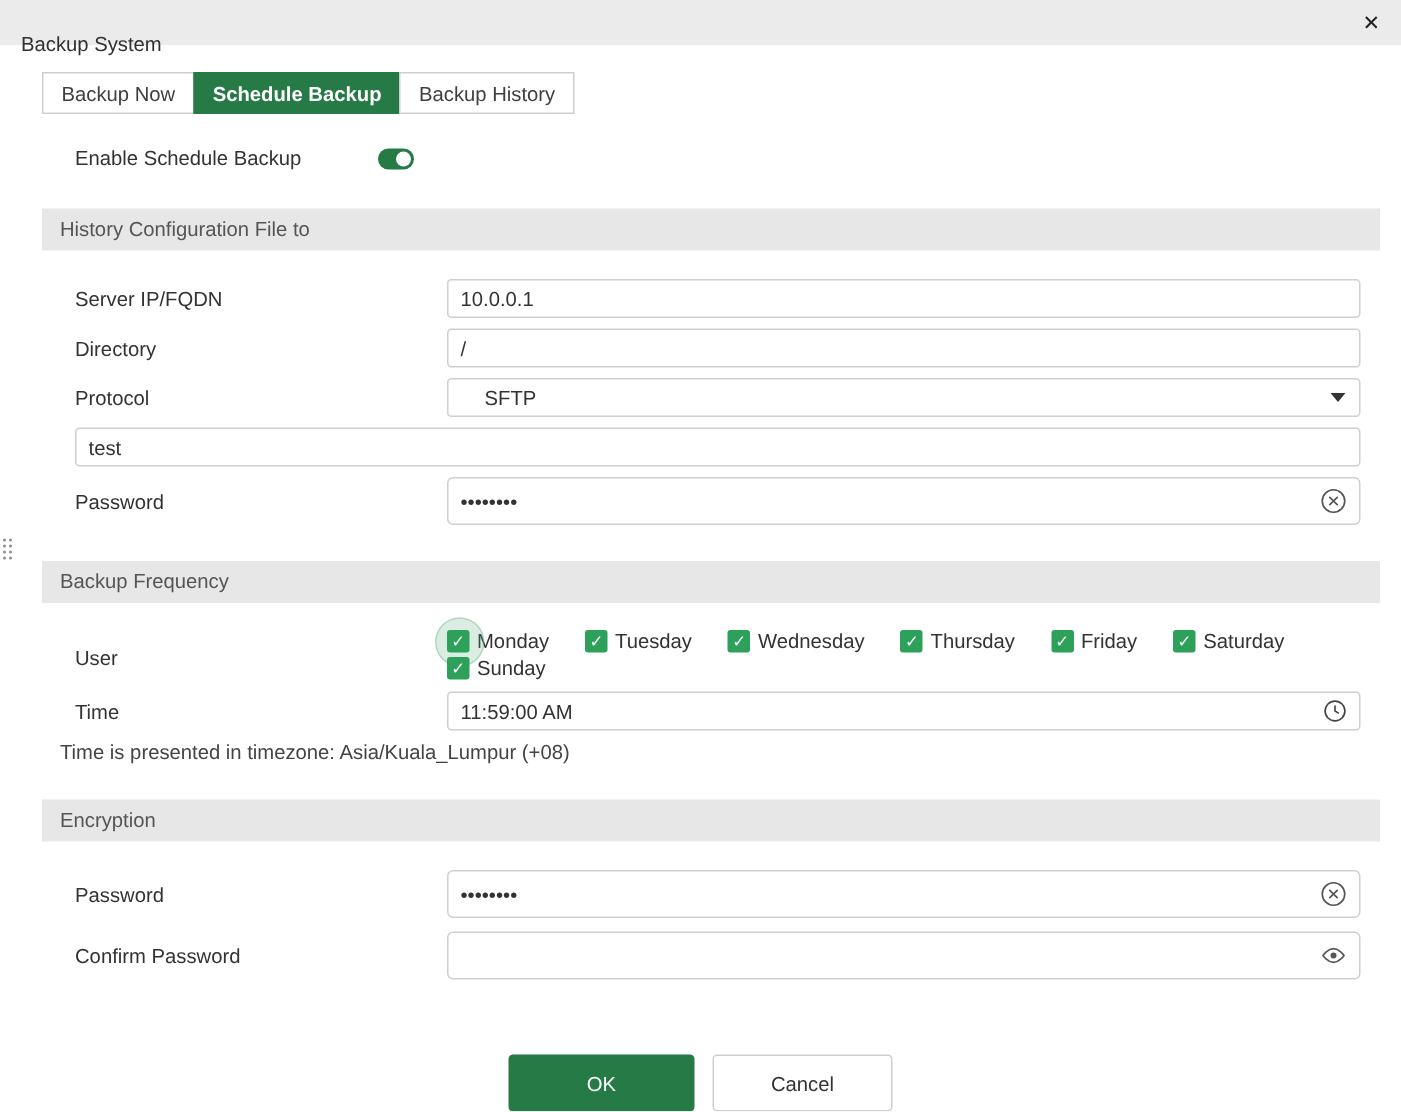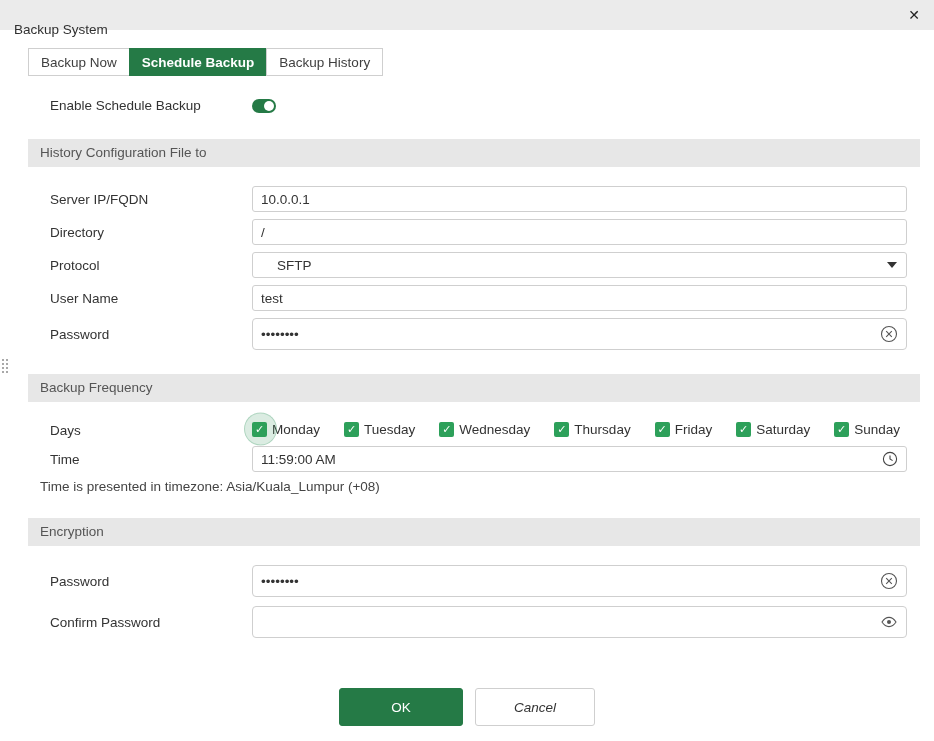--- a/index.html
+++ b/index.html
@@ -95,20 +95,21 @@
     font-size:13.5px;
   }
   .section-header.freq{margin-top:24px;}
   .section-header.enc{margin-top:24px;}
   
   .rows{margin:19px 27px 0 50px;}
   .row{
     display:flex;
     align-items:center;
     margin-bottom:7px;
+    gap:46px;
   }
   .row .lbl{width:202px;color:#333;flex:none;}
   .row.top .lbl{align-self:flex-start;padding-top:3px;}
   .input-wrap{position:relative;flex:1;}
   .input-wrap input{
     width:100%;
     height:26px;
     border:1px solid var(--border);
     border-radius:3px;
     padding:0 28px 0 8px;
@@ -211,21 +212,20 @@
   .btn.ok{
     background:var(--green);
     border:1px solid var(--green);
     color:#fff;
     min-width:124px;
   }
   .btn.cancel{
     background:#fff;
     border:1px solid var(--border);
     color:#333;
-    font-style:italic;
   }
   
   .drag-handle{
     position:absolute;
     left:1px;top:358px;
     width:8px;height:18px;
     cursor:ew-resize;
   }
   .drag-handle::before{
     content:"";
@@ -279,21 +279,20 @@
       <span class="select">
         <span>SFTP</span>
         <span class="chev">
           <svg width="10" height="6" viewBox="0 0 10 6">
               <path d="M0 0l5 6 5-6z" fill="#333"></path>
             </svg>
         </span>
       </span>
     </div>
     <div class="row">
-      <span class="lbl">User Name</span>
       <span class="input-wrap">
         <input type="text" value="test" style="">
       </span>
     </div>
     <div class="row">
       <span class="lbl">Password</span>
       <span class="input-wrap tall">
         <input type="text" value="••••••••" style="">
         <span class="right-icon">
           <svg width="18" height="18" viewBox="0 0 18 18">
@@ -302,21 +301,21 @@
             </svg>
         </span>
       </span>
     </div>
   </div>
 
   <div class="section-header freq">Backup Frequency</div>
 
   <div class="rows" style="margin-top:18px;">
     <div class="row top">
-      <span class="lbl" style="align-self:center;">Days</span>
+      <span class="lbl" style="align-self:center;">User</span>
       <span class="days-wrap">
         <label class="day highlight">
           <span class="cb">✓</span>
           <span>Monday</span>
         </label>
         <label class="day">
           <span class="cb">✓</span>
           <span>Tuesday</span>
         </label>
         <label class="day">

